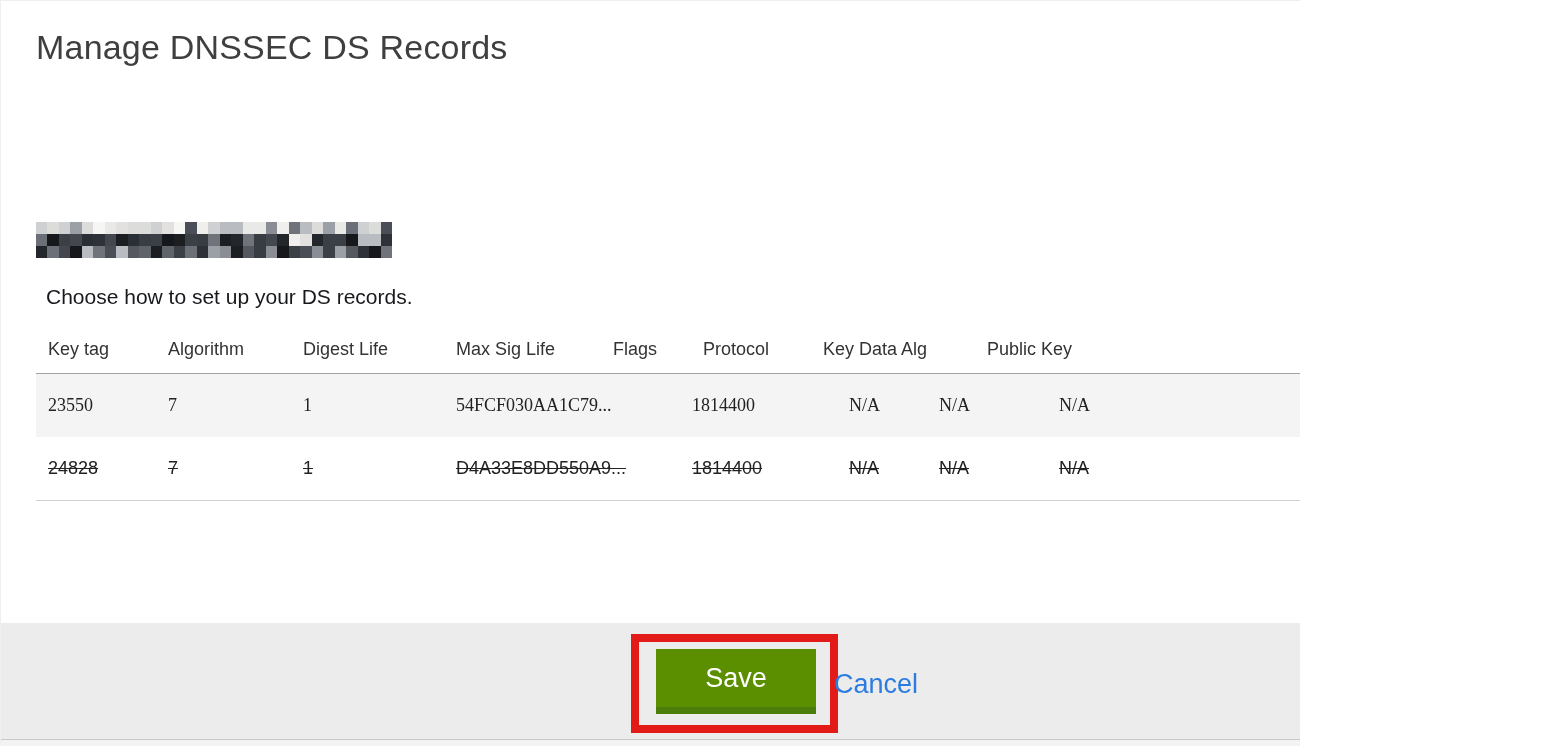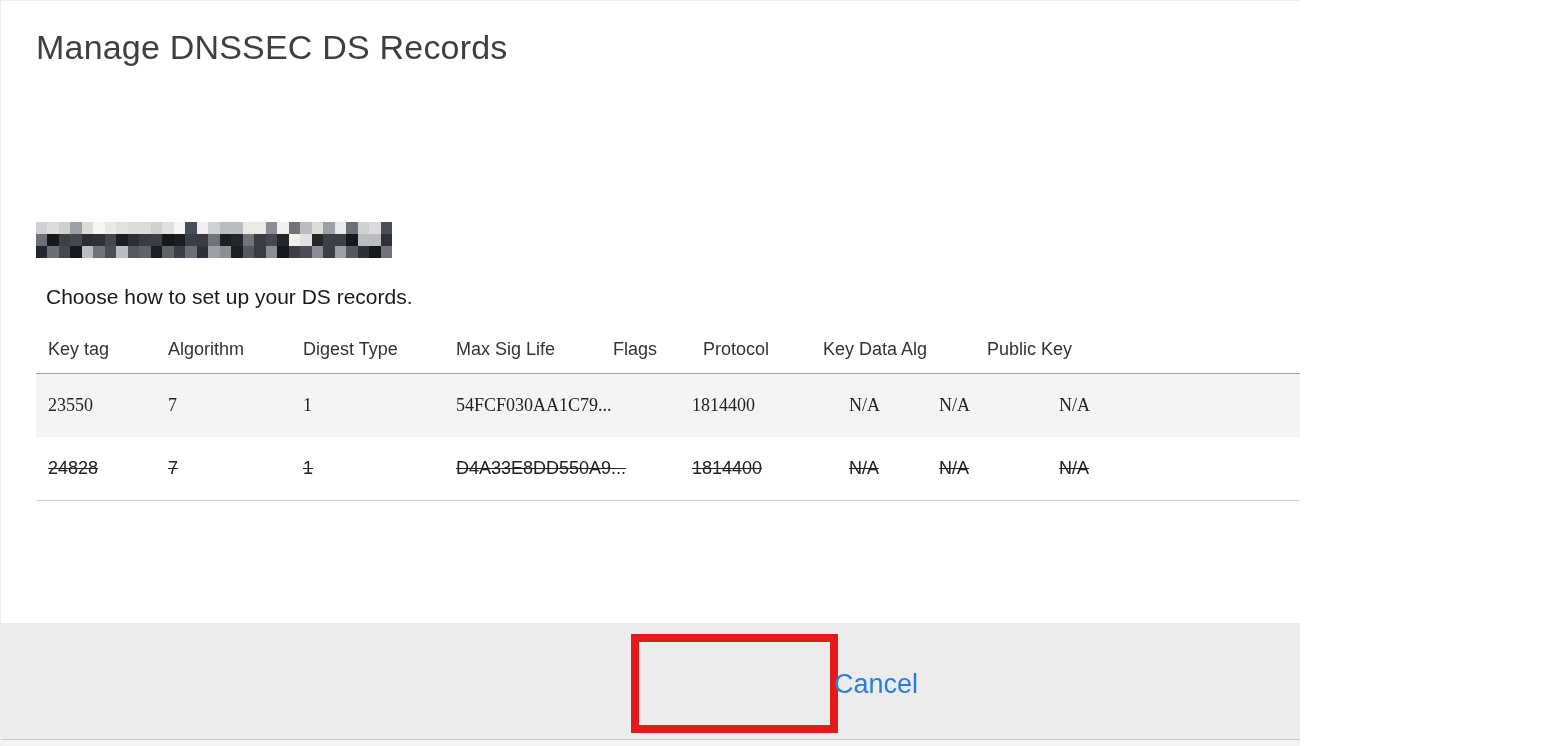--- a/index.html
+++ b/index.html
@@ -175,21 +175,21 @@
       <div style="background: rgb(22, 24, 28);"></div>
       <div style="background: rgb(112, 116, 122);"></div>
     </div>
 
   <div class="subtitle">Choose how to set up your DS records.</div>
 
   <div class="tbl">
     <div class="tr head">
       <div class="td c0">Key tag</div>
       <div class="td c1">Algorithm</div>
-      <div class="td c2">Digest Type</div>
+      <div class="td c2">Digest Life</div>
       <div class="td c4">Max Sig Life</div>
       <div class="td c5">Flags</div>
       <div class="td c6">Protocol</div>
       <div class="td c7">Key Data Alg</div>
       <div class="td c8">Public Key</div>
       <div class="td c9"></div>
     </div>
 
     <div class="tr r1">
       <div class="td c0">23550</div>
@@ -230,17 +230,18 @@
       <div class="td c8 struck"></div>
       <div class="td c9">
         <a class="undo-link">Undo</a>
       </div>
     </div>
   </div>
 
 
   <div class="footer"></div>
   <div class="red-box"></div>
+  <button class="save-btn">Save</button>
   <a class="cancel-link">Cancel</a>
 
   <div class="bottom-strip"></div>
   <div class="right-edge"></div>
 </div>
 
 </body></html>

